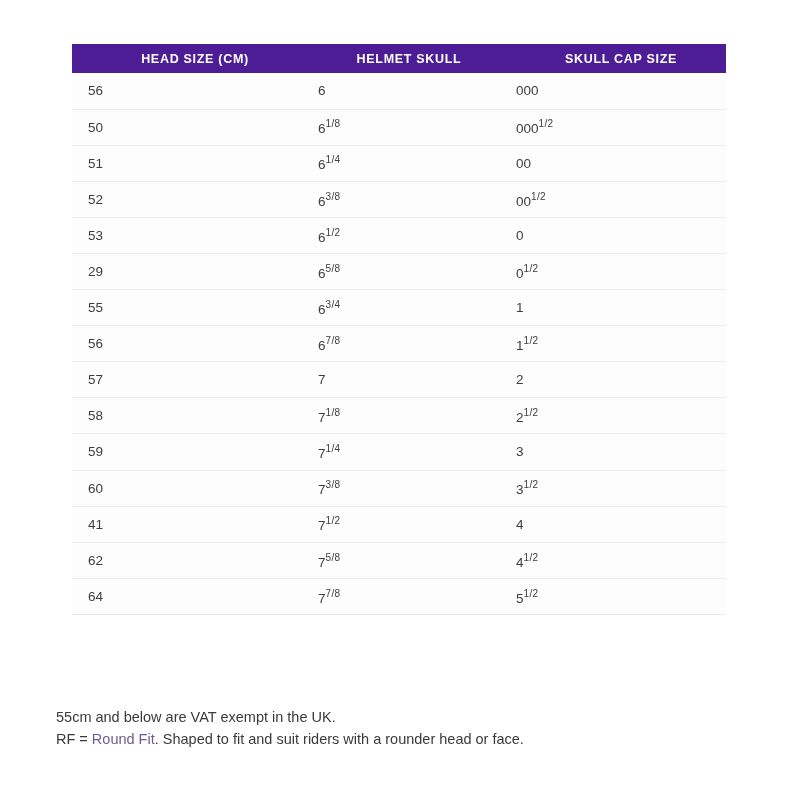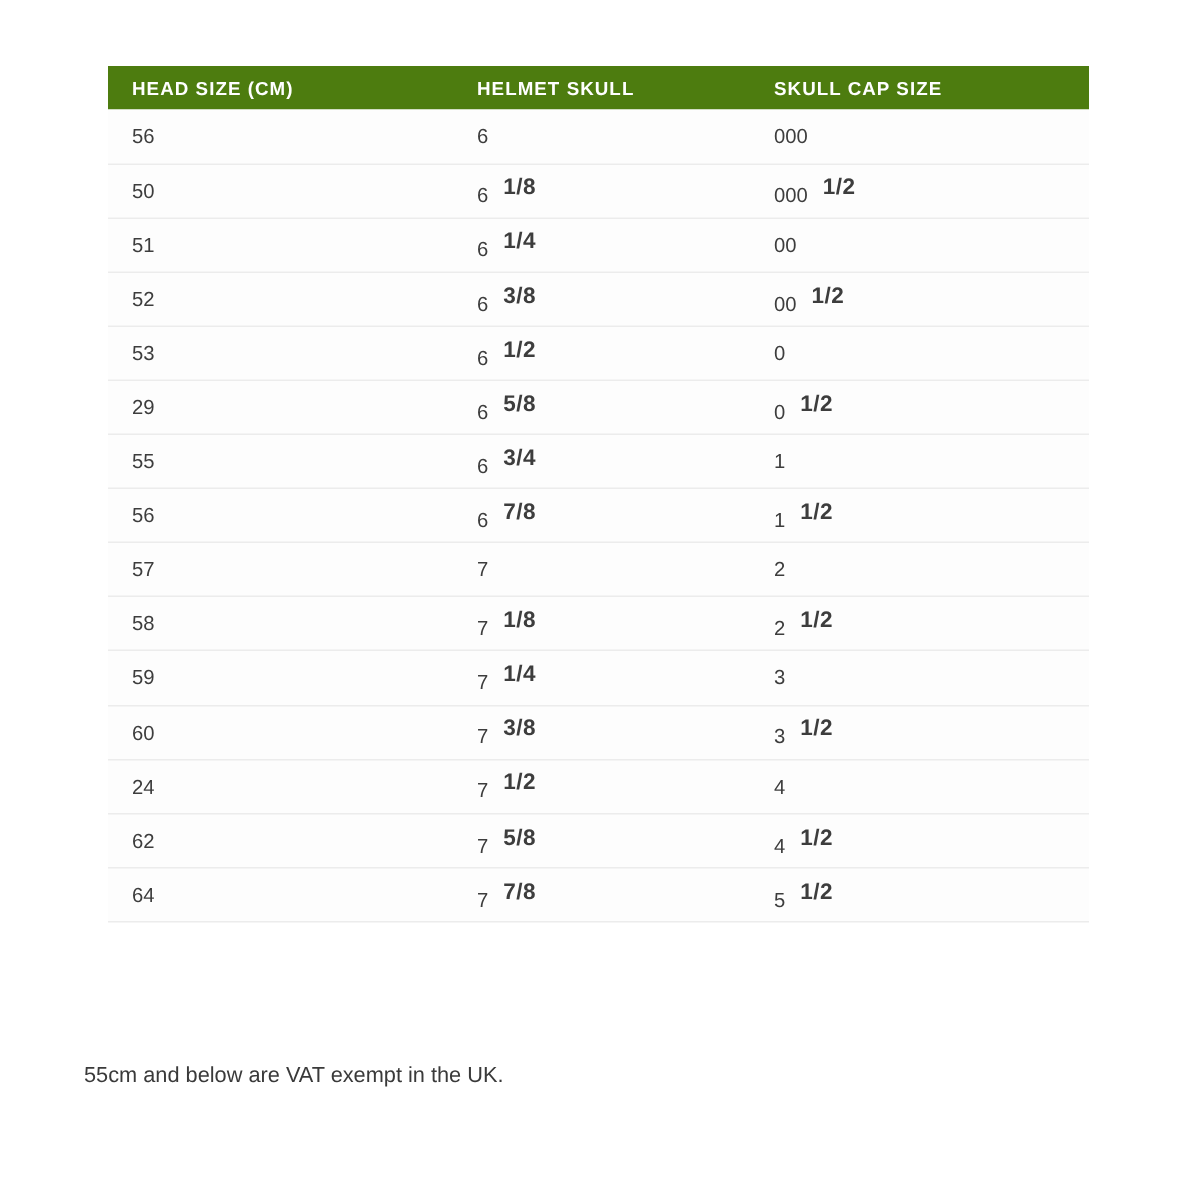--- a/index.html
+++ b/index.html
@@ -21,48 +21,47 @@
   }
   table.size-table {
     width: 654px;
     border-collapse: collapse;
     table-layout: fixed;
   }
   table.size-table col.c1 { width: 230px; }
   table.size-table col.c2 { width: 198px; }
   table.size-table col.c3 { width: 226px; }
   thead th {
-    background: #4d7c0f;
+    background: #4c1d95;
     color: #ffffff;
     font-size: 12.5px;
     font-weight: bold;
     letter-spacing: 0.7px;
-    text-align: left;
+    text-align: center;
     padding: 0 0 0 16px;
     height: 29px;
     vertical-align: middle;
     white-space: nowrap;
   }
   tbody td {
     background: #fdfdfd;
     color: #3d3d3d;
     font-size: 13.5px;
     text-align: left;
     padding: 0 0 0 16px;
     height: 36.1px;
     vertical-align: middle;
     border-bottom: 1px solid #ececec;
     white-space: nowrap;
   }
   .frac {
-    font-size: 15px;
+    font-size: 10px;
     vertical-align: super;
-    margin-left: 10px;
+    margin-left: 0;
     letter-spacing: 0.3px;
-    font-weight: bold;
   }
   .notes {
     position: absolute;
     left: 56px; top: 706px;
     width: 654px;
     font-size: 14.5px;
     color: #3a3a3a;
     line-height: 22px;
   }
   .rf-link {
@@ -157,21 +156,21 @@
       <td><span>3</span></td>
     </tr>
 
     <tr>
       <td>60</td>
       <td><span>7</span><span class="frac">3/8</span></td>
       <td><span>3</span><span class="frac">1/2</span></td>
     </tr>
 
     <tr>
-      <td>24</td>
+      <td>41</td>
       <td><span>7</span><span class="frac">1/2</span></td>
       <td><span>4</span></td>
     </tr>
 
     <tr>
       <td>62</td>
       <td><span>7</span><span class="frac">5/8</span></td>
       <td><span>4</span><span class="frac">1/2</span></td>
     </tr>
 
@@ -181,15 +180,16 @@
       <td><span>7</span><span class="frac">7/8</span></td>
       <td><span>5</span><span class="frac">1/2</span></td>
     </tr>
 
   </tbody>
     </table>
   </div>
 
   <div class="notes">
     <p>55cm and below are VAT exempt in the UK.</p>
+    <p><span>RF = </span><a class="rf-link">Round Fit</a><span>. Shaped to fit and suit riders with a rounder head or face.</span></p>
   </div>
 
 </div>
 
 </body></html>

